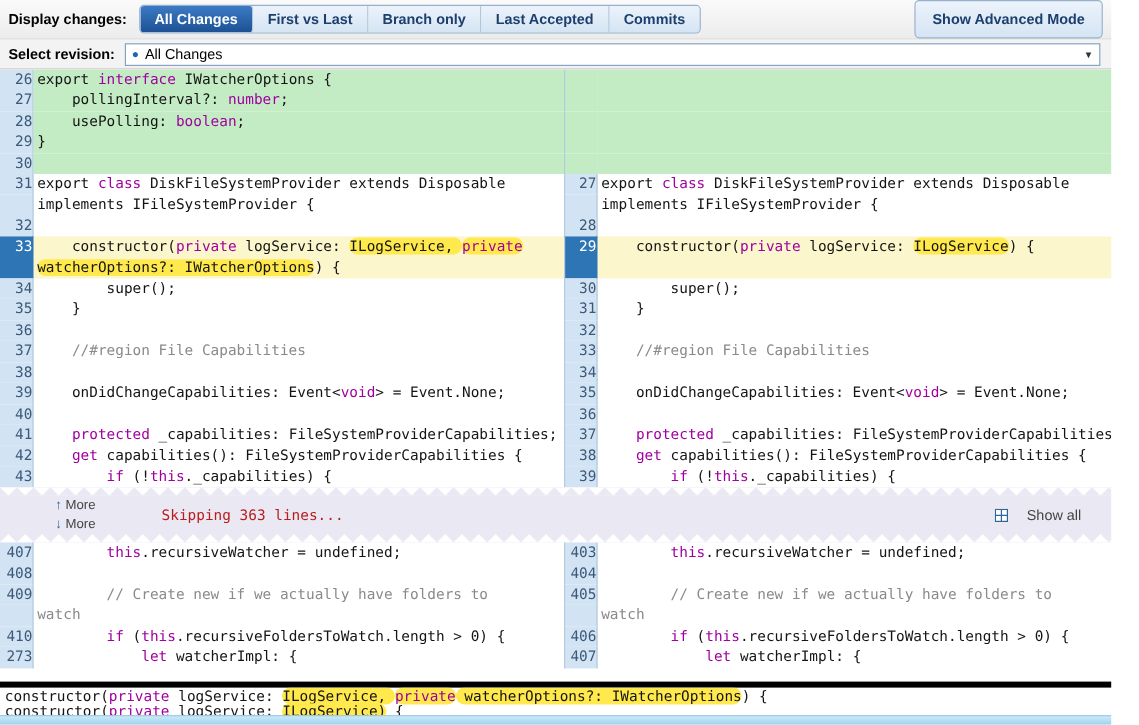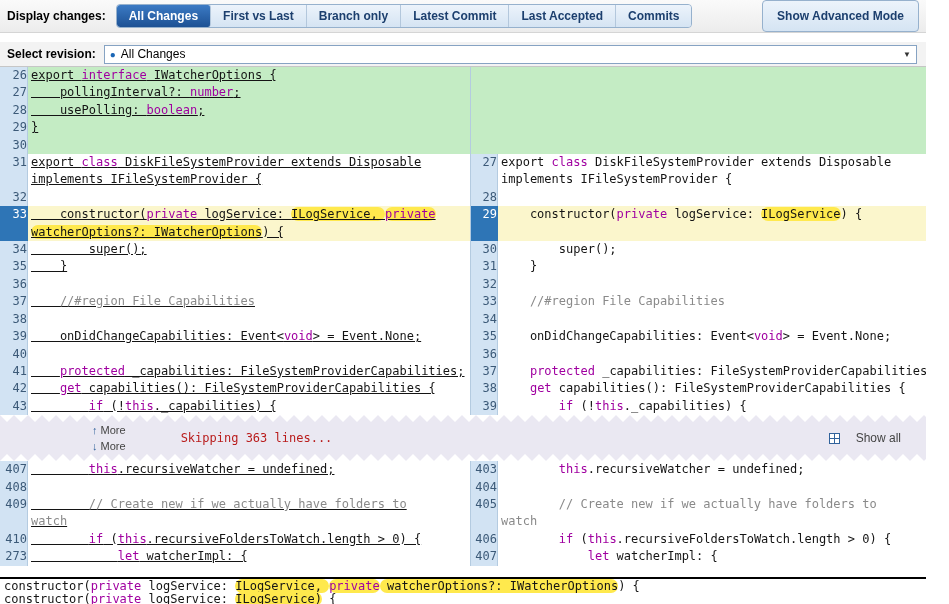--- a/index.html
+++ b/index.html
@@ -33,21 +33,21 @@
   .adv-btn {
     margin-left:auto; padding:8px 14px; font-weight:bold; color:#1c3f6e;
     border:1px solid #96b1cd; border-radius:4px; cursor:pointer;
     background:linear-gradient(#ecf3fb,#d5e4f3);
     font-family:inherit; font-size:12px; white-space:nowrap;
   }
 
   
   .toolbar2 {
     height:25px; flex:0 0 25px; display:flex; align-items:center;
-    padding:0 7px; background:#f3f3f3; border-bottom:1px solid #c6c6c6;margin-top:9px;
+    padding:0 7px; background:#f3f3f3; border-bottom:1px solid #c6c6c6;
   }
   .rev-select {
     flex:1; margin-left:8px; margin-right:2px; height:19px; background:#fff;
     border:1px solid #86a3c3; display:flex; align-items:center; padding:0 5px;
     cursor:pointer;
   }
   .dot { color:#1b66b5; font-size:10px; margin-right:5px; }
   .caret { margin-left:auto; font-size:8px; color:#333; }
 
   
@@ -60,76 +60,75 @@
     color:#3c5a78; text-align:right; 
     font-family:"DejaVu Sans Mono", monospace; font-size:12px;
   }
   .gut.rg { border-left:1px solid #b4cbe0; }
   .gut.mark { background:#2e75b6; border-right-color:#2e75b6; color:#fff; }
   .gut.g-add { background:#c4ecc4; border-right-color:#c4ecc4; }
   .code {
     font-family:"DejaVu Sans Mono", monospace; font-size:12px; color:#141414;
     white-space:pre; overflow:hidden; padding-left:3px; cursor:text;
   }
-  .code.left { flex:0 0 442px; width:442px;text-decoration:underline; }
+  .code.left { flex:0 0 442px; width:442px; }
   .code.right { flex:1; }
   .bg-add { background:#c4ecc4; }
   .bg-chg { background:#fbf6cc; }
   .tok-k { color:#a000a0; }
   .tok-c { color:#8a8a8a; }
   .tok-h { background:#ffe94d;border-radius:7px; }
 
   
   .skip-band {
     position:relative; height:46px; background:#eae8f2;
     display:flex; align-items:center;
   }
   .tear { position:absolute; left:0; width:100%; height:7px; display:block; }
   .tear-top { top:0; }
   .tear-bottom { bottom:0; }
   .more-links { display:flex; flex-direction:column; margin-left:46px; gap:4px; font-size:11px; color:#444; }
-  .more-link { cursor:pointer; white-space:nowrap;margin-left:46px; }
+  .more-link { cursor:pointer; white-space:nowrap; }
   .more-arrow { color:#31639c; font-weight:bold; }
   .skip-text { font-family:"DejaVu Sans Mono", monospace; font-size:12px; color:#b91c1c; margin-left:55px; }
   .show-all { margin-left:auto; margin-right:32px; color:#444; font-size:12px; cursor:pointer; display:flex; align-items:center; gap:16px; }
 
   
   .vsb { flex:0 0 16px; width:16px; background:#f2f2f2; border-left:1px solid #e2e2e2; display:flex; flex-direction:column; }
   .vsb-btn {
     height:16px; flex:0 0 16px; background:linear-gradient(#eef3f9,#d9e2ec);
     border:1px solid #bcc8d6; color:#49607a; font-size:7px;
     display:flex; align-items:center; justify-content:center; cursor:pointer;
   }
   .vsb-track { flex:1; position:relative; }
   .vsb-thumb {
     position:absolute; left:1px; right:1px; top:5px; height:62px;
     background:linear-gradient(90deg,#dbe7f2,#c2d4e6); border:1px solid #9fb4c8;
     border-radius:2px; cursor:grab;
   }
 
   
-  .footer { flex:0 0 28px; border-top:2px solid #000000; background:#fff; padding-top:1px; overflow:hidden; }
+  .footer { flex:0 0 28px; border-top:5px solid #000000; background:#fff; padding-top:1px; overflow:hidden; }
   .fline {
     font-family:"DejaVu Sans Mono", monospace; font-size:12px; line-height:13px;
     white-space:pre; padding-left:4px; color:#141414;
   }
   .strip { flex:1; background:linear-gradient(#c9eafa,#9cd2ee); border-top:1px solid #8fc3e0; }
 </style>
 </head>
 <body>
 
 <div class="app">
 
   <div class="toolbar1">
     <span class="lbl">Display changes:</span>
     <div class="tabgroup">
         <div class="tab sel">All Changes</div>
         <div class="tab">First vs Last</div>
         <div class="tab">Branch only</div>
-        <div class="tab">Latest Commit</div>
         <div class="tab">Last Accepted</div>
         <div class="tab">Commits</div>
       </div>
     <button class="adv-btn">Show Advanced Mode</button>
   </div>
 
   <div class="toolbar2">
     <span class="lbl">Select revision:</span>
     <div class="rev-select">
       <span class="dot">●</span>

